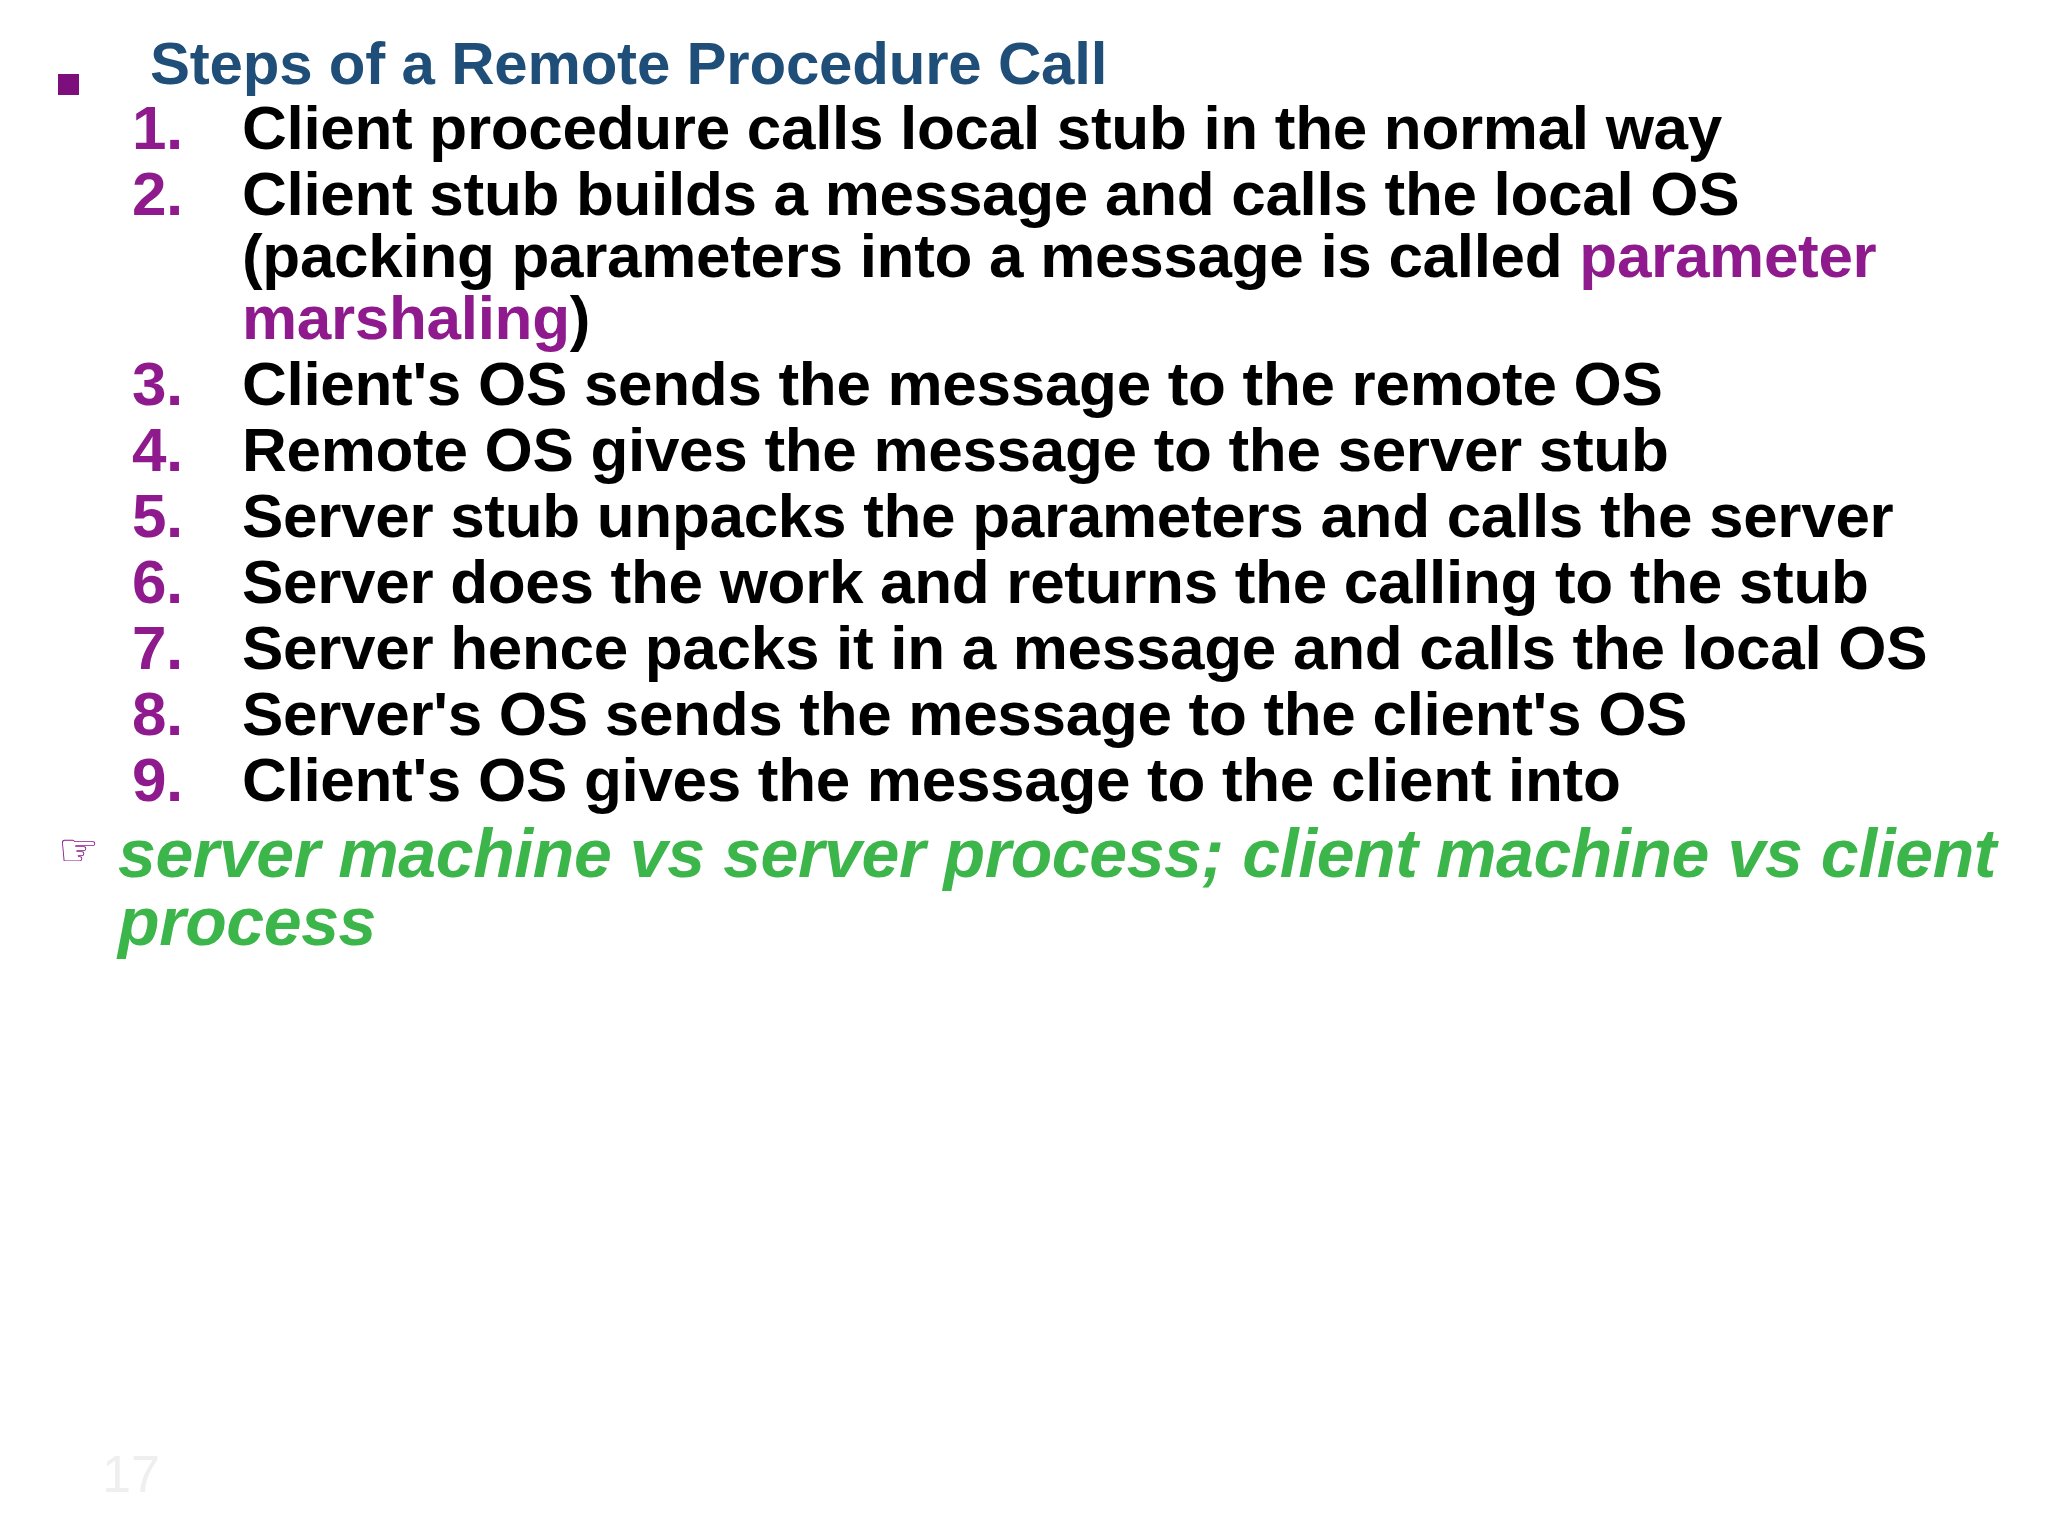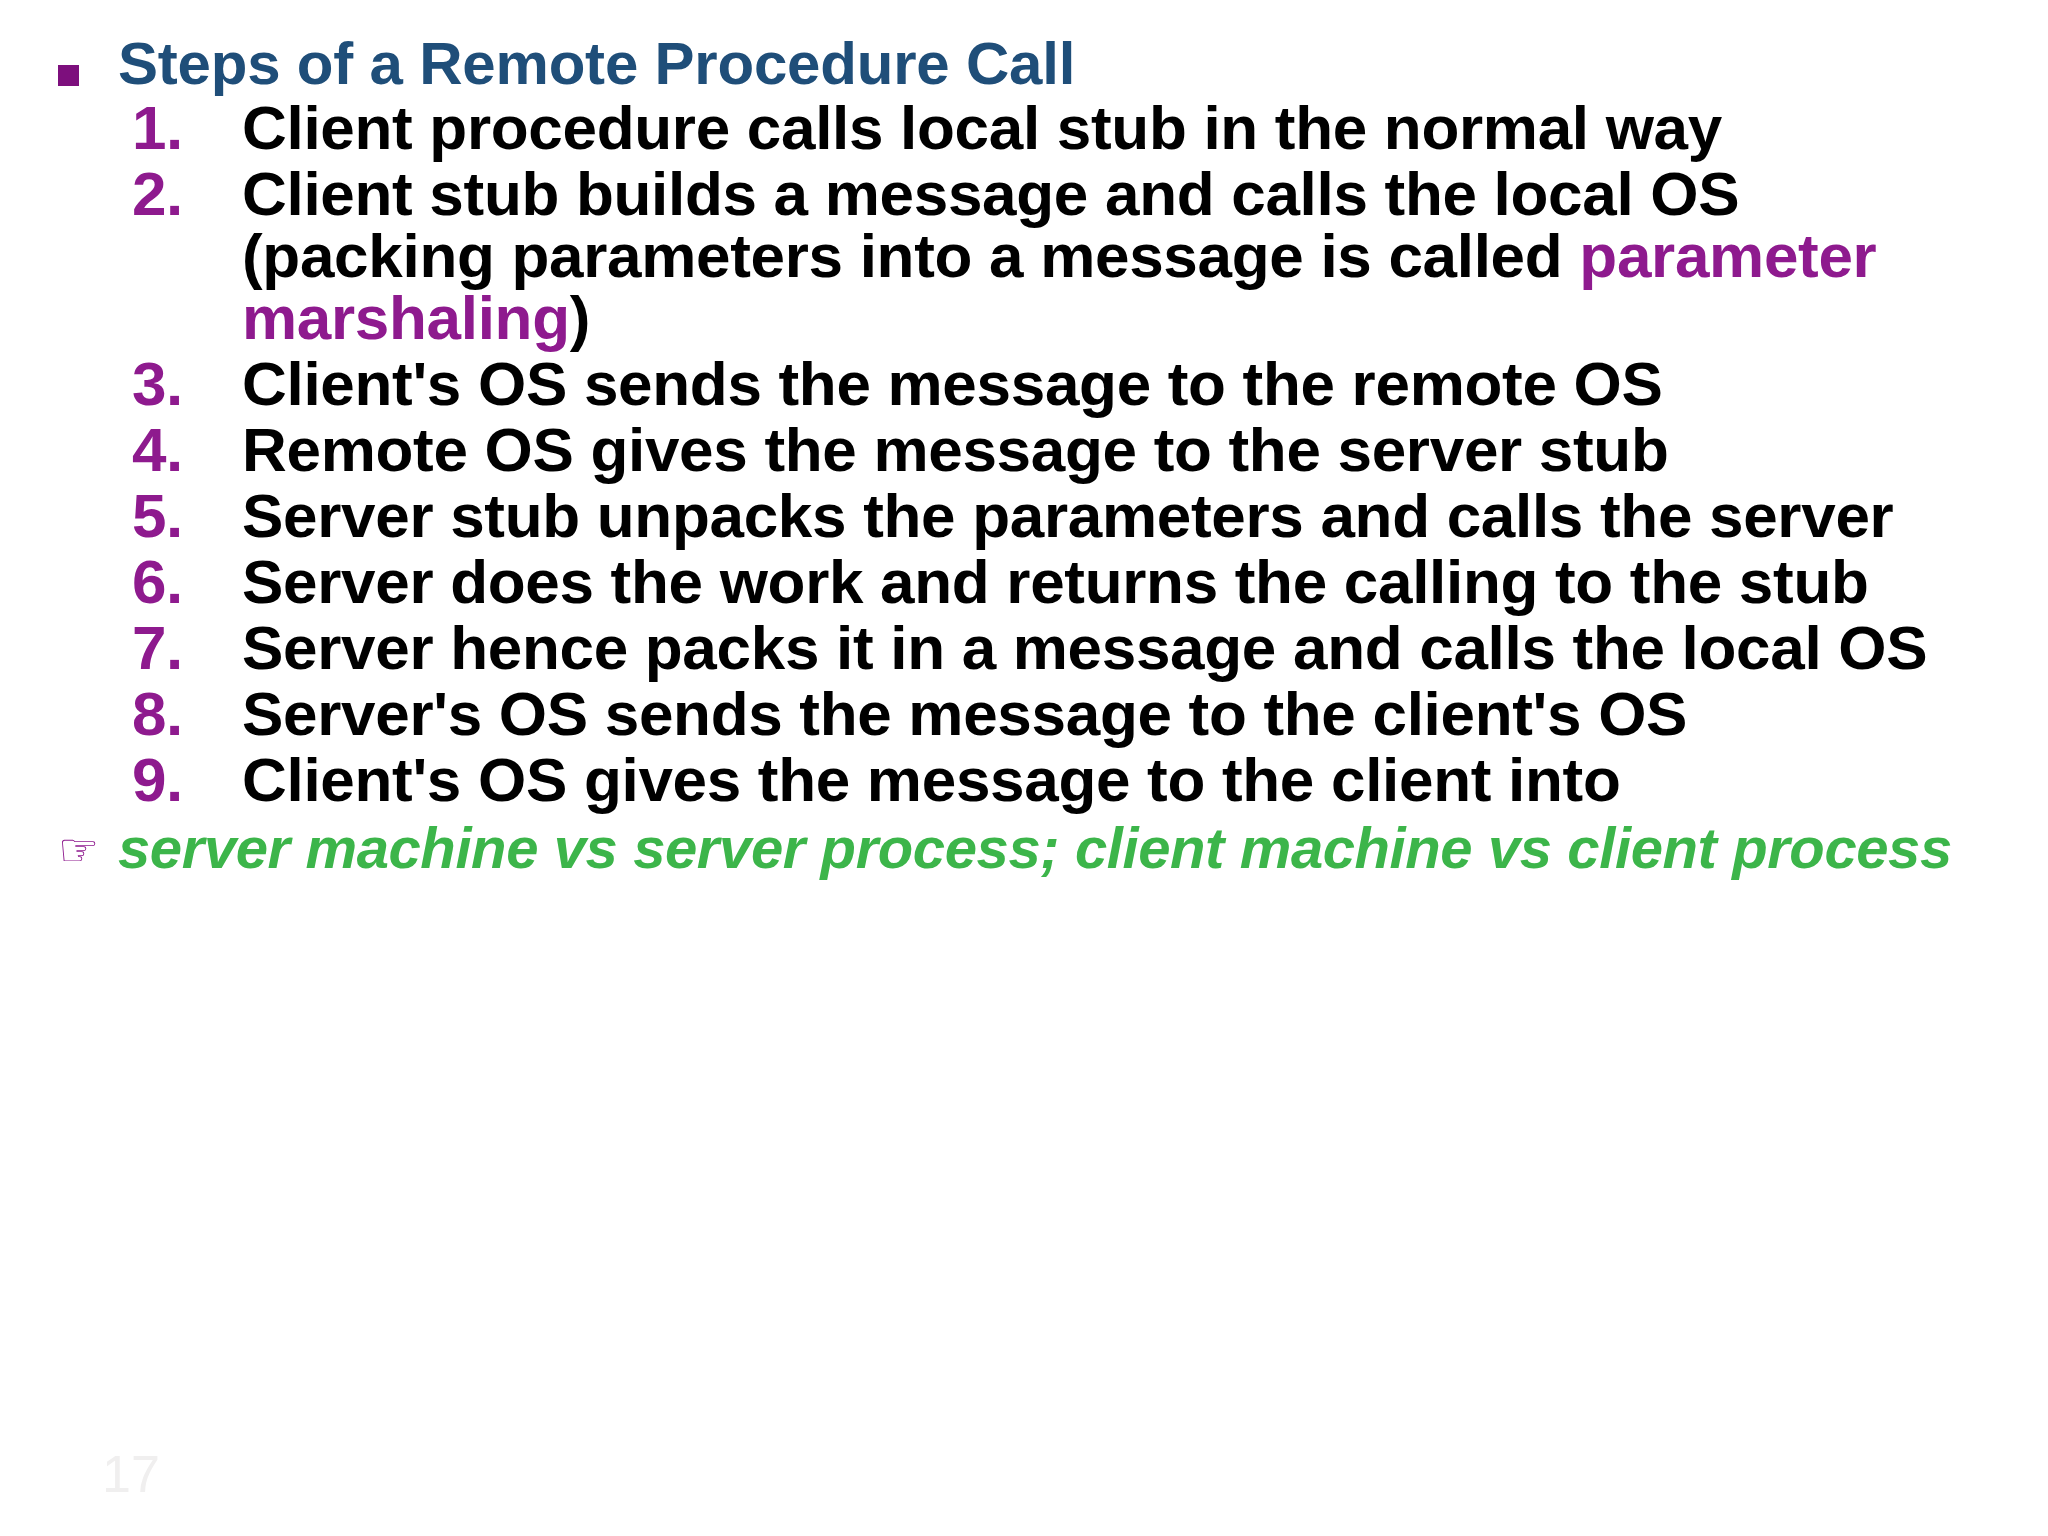--- a/index.html
+++ b/index.html
@@ -22,22 +22,23 @@
     width: 2048px;
     height: 1536px;
     box-sizing: border-box;
     padding: 30px 40px 0 40px;
     background: #ffffff;
   }
 
   
   .row {
     display: flex;
-    align-items: center;
+    align-items: flex-end;
     width: 100%;
+    gap: 32px;
   }
 
   
   .lvl1 {
     margin-left: 18px;
     margin-bottom: 2px;
   }
   .sq-marker {
     flex: 0 0 auto;
     width: 60px;
@@ -125,21 +126,21 @@
     color: #8E1A8E;
     font-size: 46px;
     line-height: 1;
     padding-top: 8px;
   }
   .green-text {
     flex: 1 1 auto;
     color: #3CB54A;
     font-style: italic;
     font-weight: bold;
-    font-size: 58px;
+    font-size: 68px;
     line-height: 1.0;
     letter-spacing: -0.4px;
     position: relative;
     z-index: 2;
   }
 
   .page-number {
     position: absolute;
     left: 102px;
     top: 1448px;

